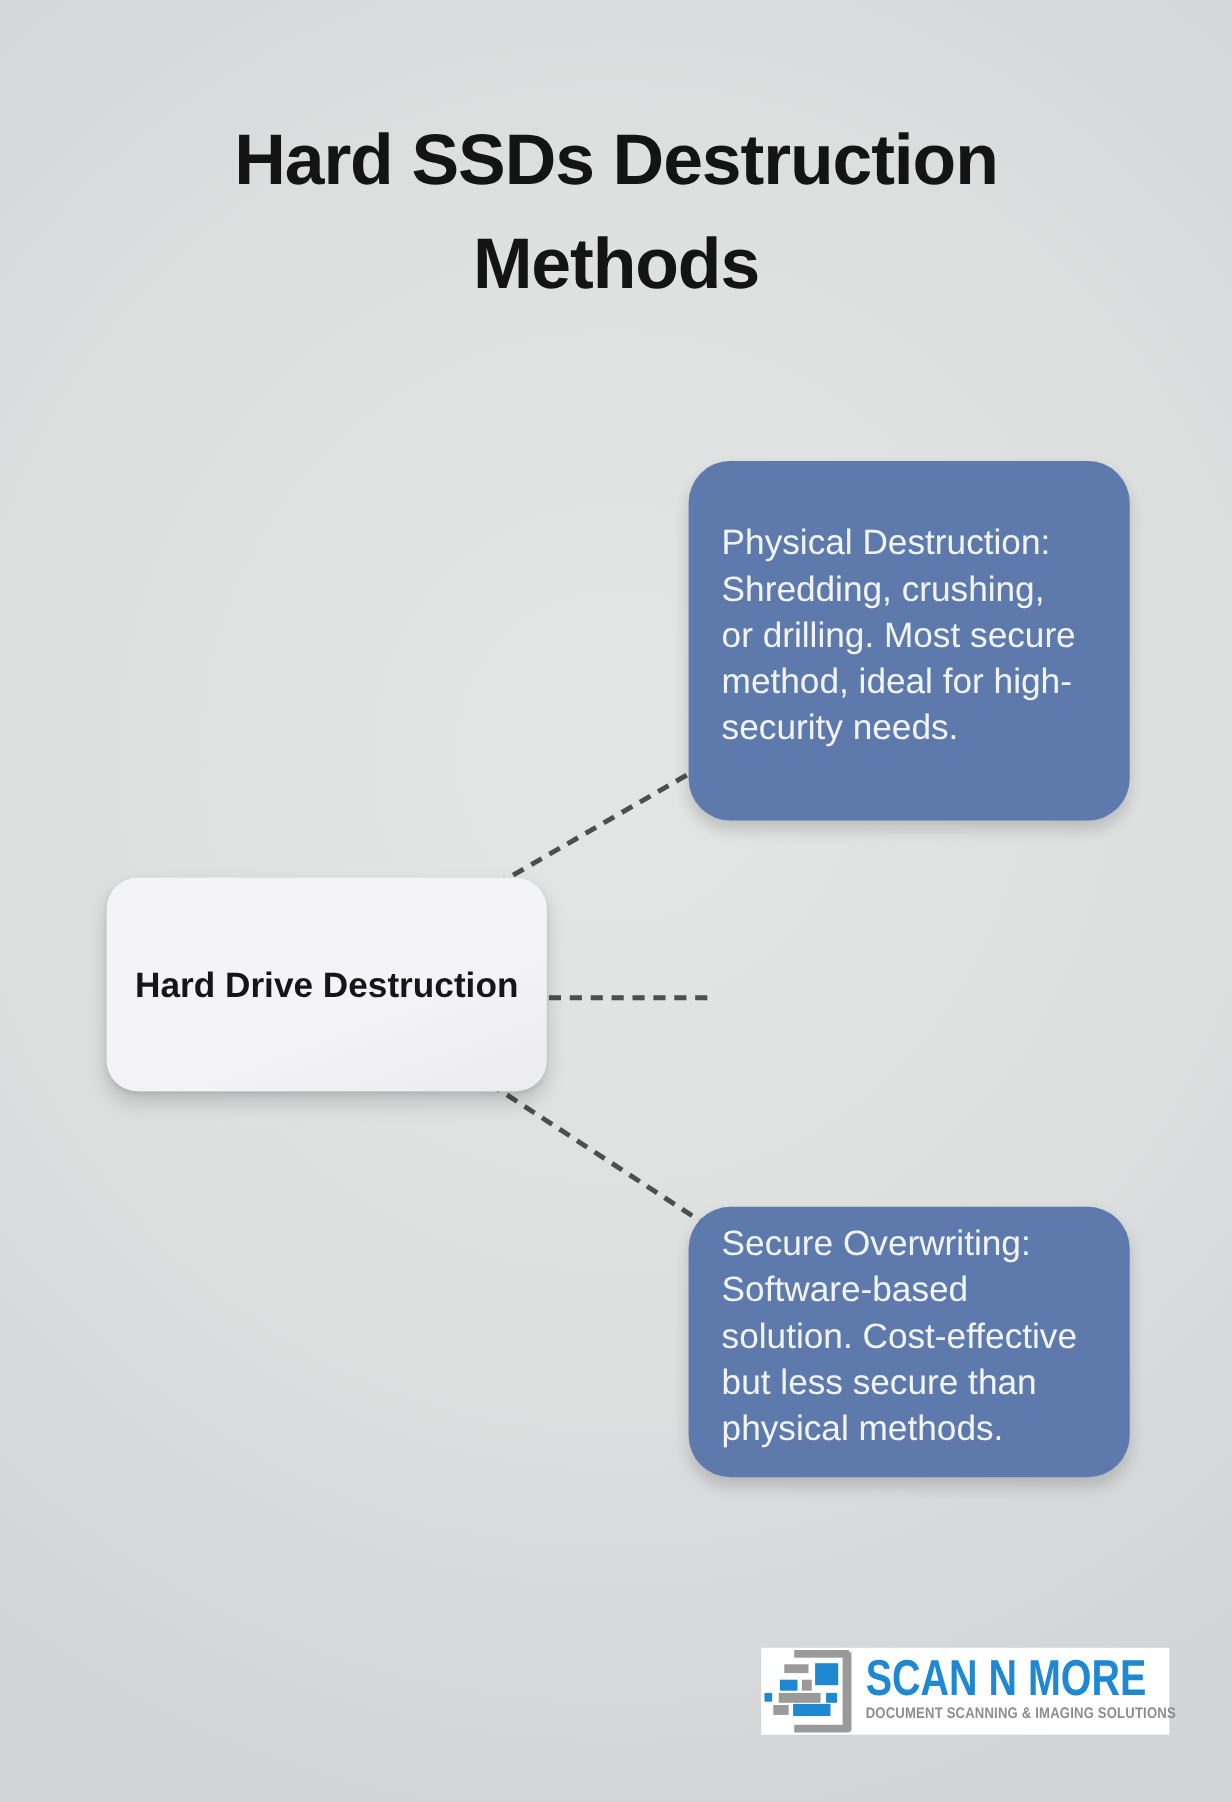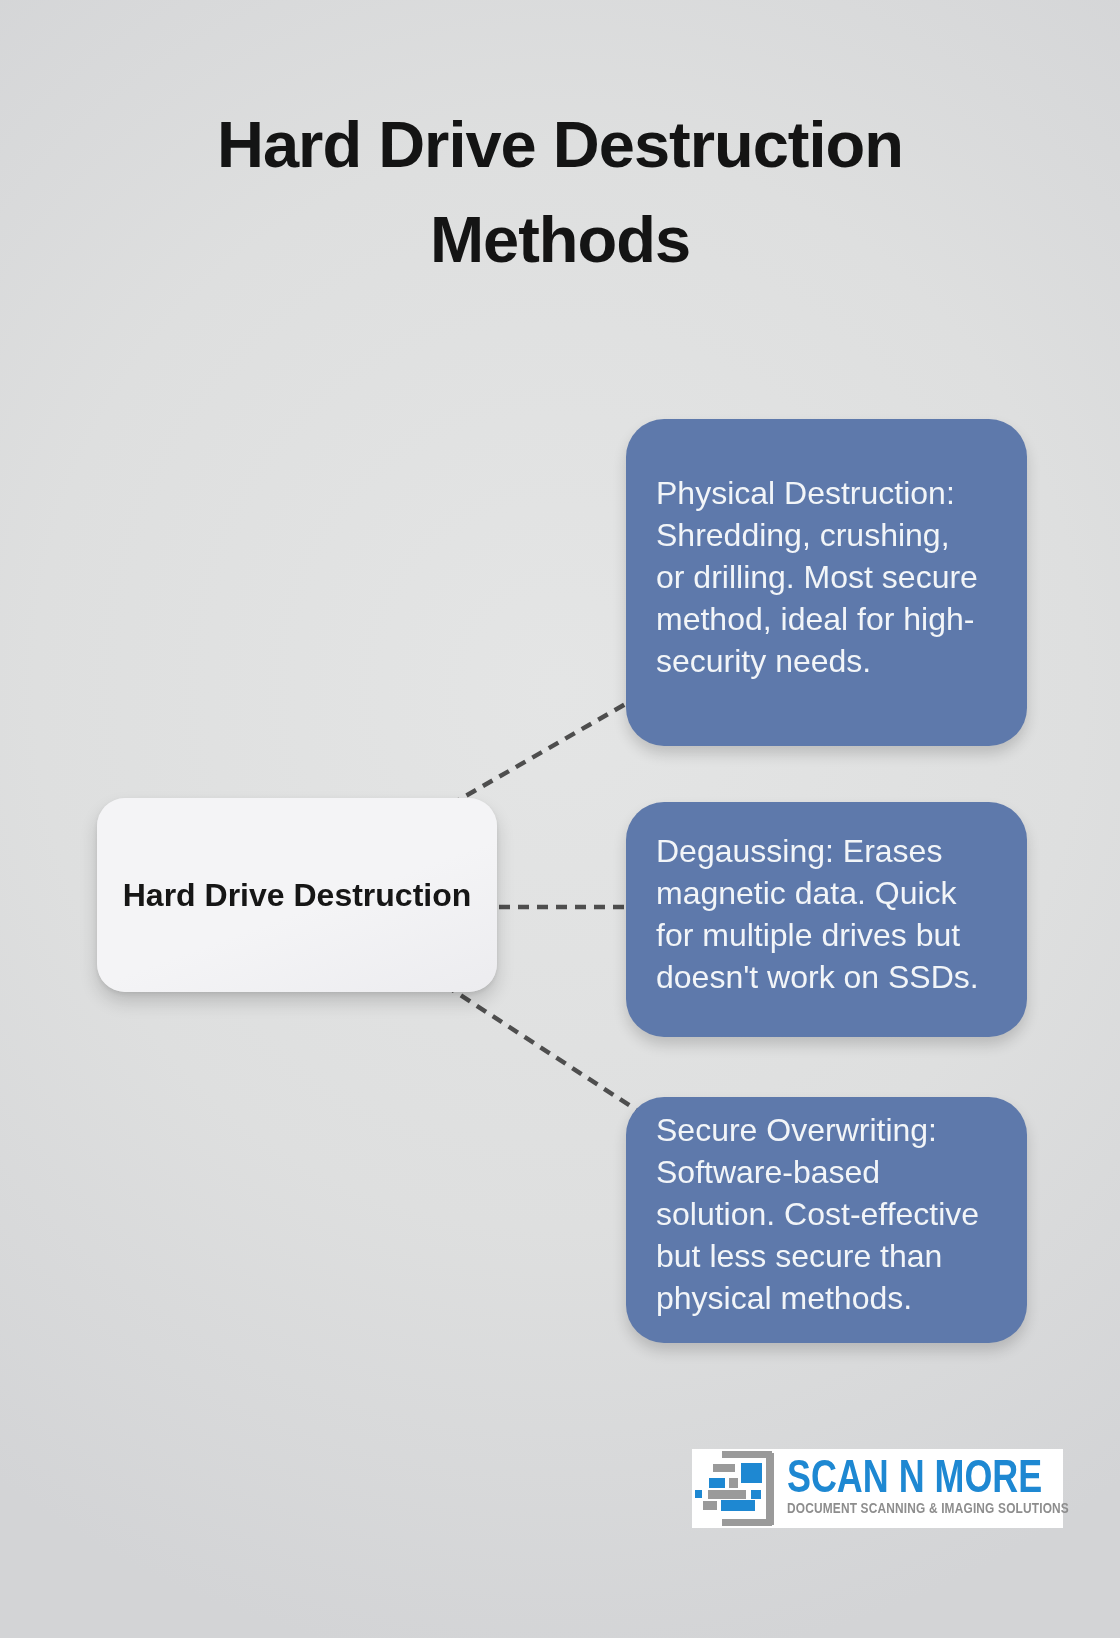--- a/index.html
+++ b/index.html
@@ -55,21 +55,21 @@
     box-shadow:0 8px 14px rgba(0,0,0,.16);
     display:flex;align-items:center;
     font-size:32px;line-height:42px;
     color:#f2f5f8;
   }
   .branch-1{top:419px;height:327px;}
   .branch-2{top:802px;height:235px;}
   .branch-3{top:1097px;height:246px;}
   .logo-panel{
     position:absolute;
-    left:692px;top:1449px;
+    left:692px;top:1498px;
     width:371px;height:79px;
     background:#ffffff;
   }
   .logo-icon{
     position:absolute;left:0;top:0;width:88px;height:79px;
   }
   .logo-icon .blk{position:absolute;}
   .blk.gray{background:#9a9a9a;}
   .blk.blue{background:#1e88d2;}
   .o-top{left:30px;top:2px;width:50px;height:7px;}
@@ -103,39 +103,36 @@
     transform:scaleX(0.85);
     transform-origin:left center;
     letter-spacing:0.2px;
   }
 </style>
 </head>
 <body>
 
 <div class="stage">
 
-  <h1 class="page-title">Hard Drive Destruction Methods</h1>
+  <h1 class="page-title">Hard SSDs Destruction Methods</h1>
 
   <svg class="connectors" width="1120" height="1638" viewBox="0 0 1120 1638">
     <line x1="450" y1="805" x2="655" y2="687" stroke-width="4.5" stroke-dasharray="11 8" stroke="#4e4e4e"></line>
     <line x1="480" y1="907" x2="650" y2="907" stroke-width="4.5" stroke-dasharray="11 8" stroke="#4e4e4e"></line>
     <line x1="445" y1="985" x2="655" y2="1122" stroke-width="4.5" stroke-dasharray="11 8" stroke="#4e4e4e"></line>
   </svg>
 
   <div class="root-node">
     <span>Hard Drive Destruction</span>
   </div>
 
   <div class="branch branch-1">
     <span>Physical Destruction: Shredding, crushing, or drilling. Most secure method, ideal for high-security needs.</span>
   </div>
 
-  <div class="branch branch-2">
-    <span>Degaussing: Erases magnetic data. Quick for multiple drives but doesn't work on SSDs.</span>
-  </div>
 
   <div class="branch branch-3">
     <span>Secure Overwriting: Software-based solution. Cost-effective but less secure than physical methods.</span>
   </div>
 
   <div class="logo-panel">
     <div class="logo-icon">
       <div class="blk gray o-top"></div>
       <div class="blk gray o-right"></div>
       <div class="blk gray o-bottom"></div>

